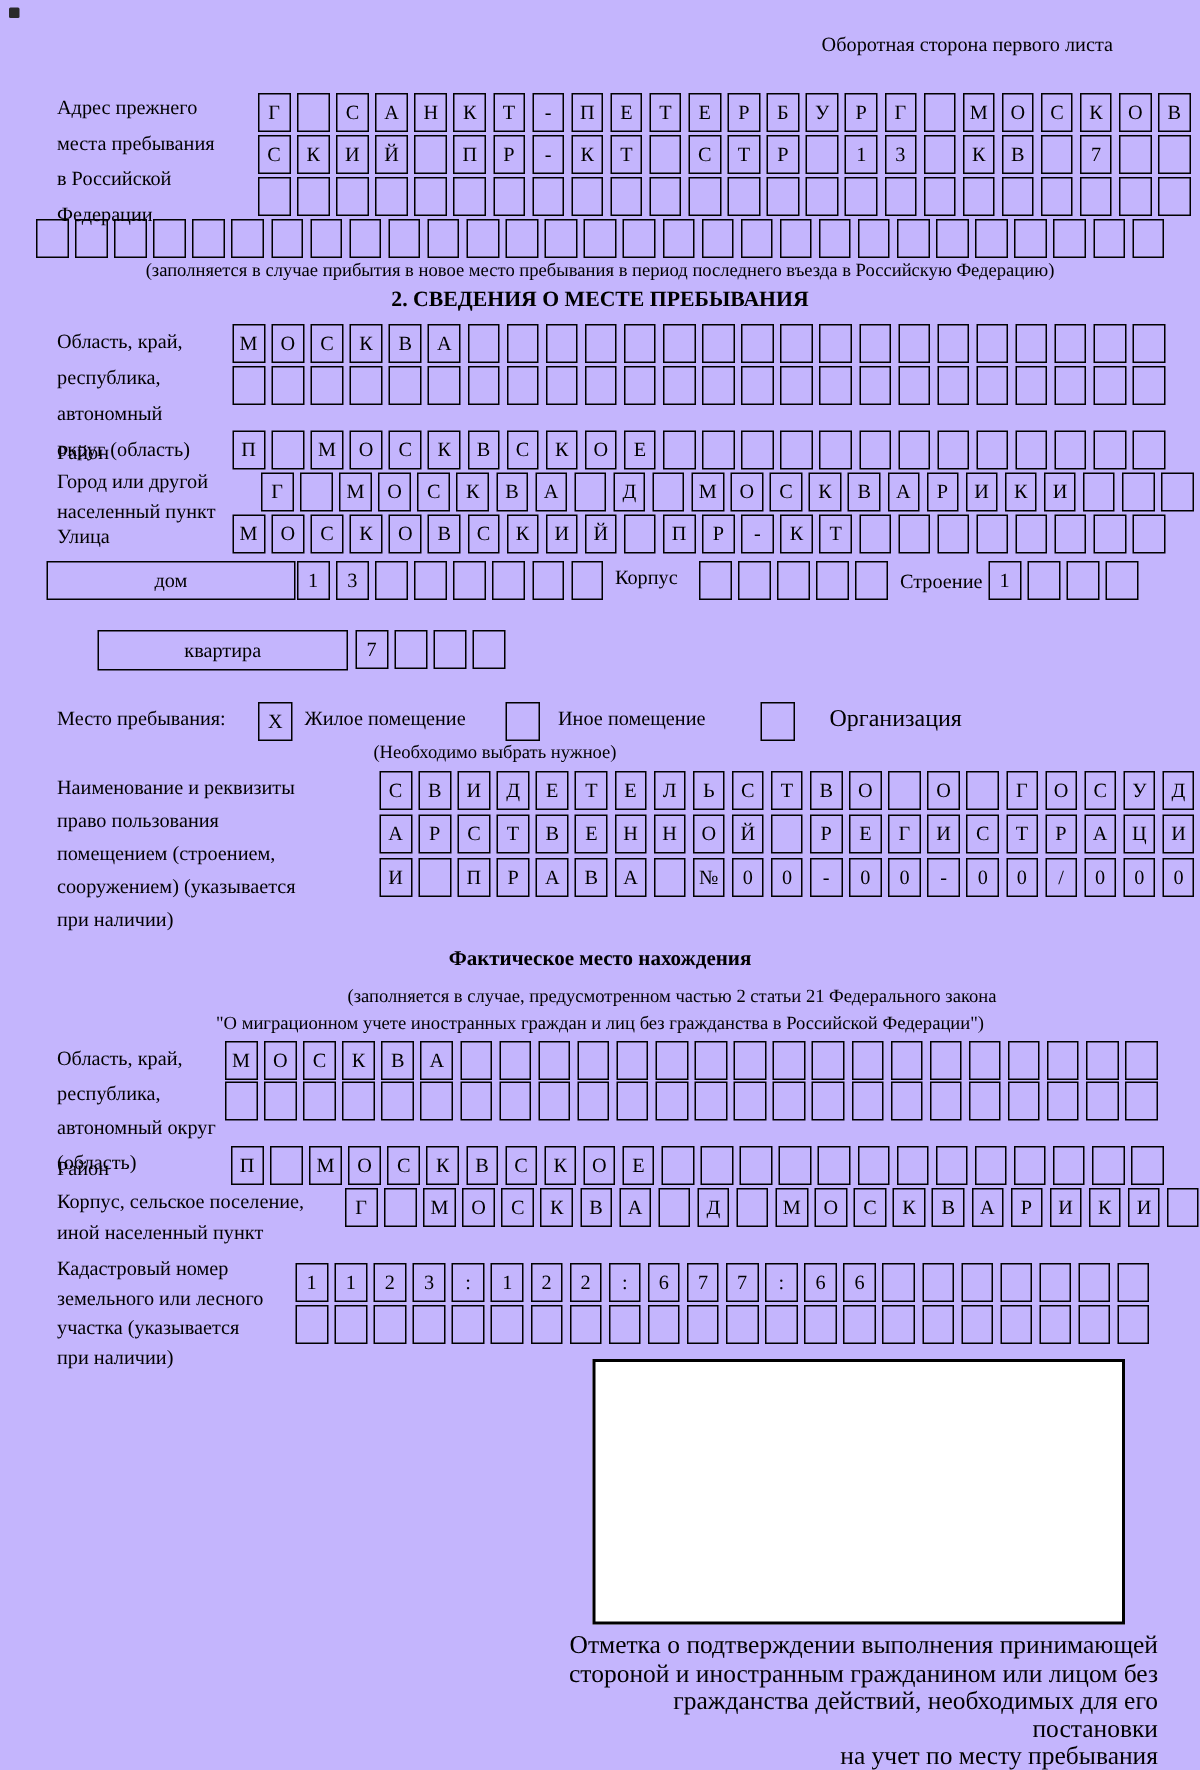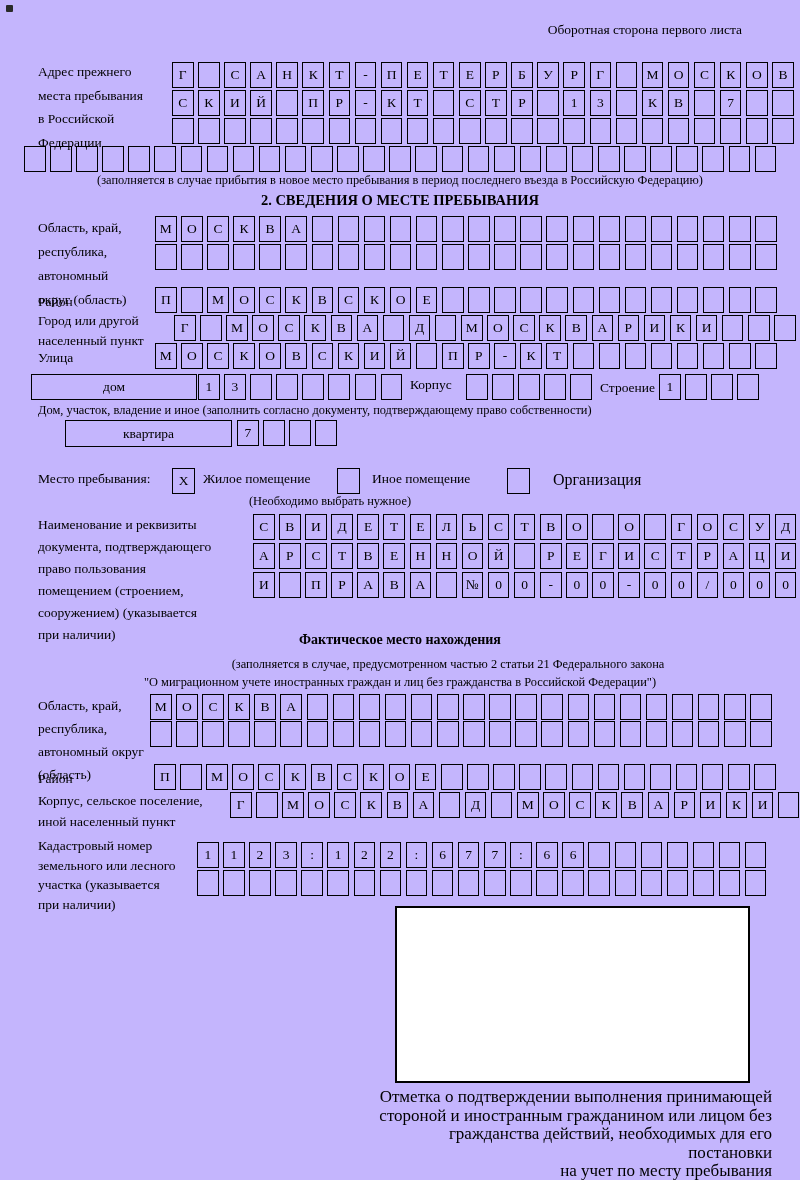--- a/index.html
+++ b/index.html
@@ -314,42 +314,40 @@
       <span class="cell"></span>
       <span class="cell"></span>
     </div>
   <div class="abs" style="left:600px;top:380px;font-size:13.5px;">Строение</div>
   <div class="boxrow" style="left:659px;top:374px;">
       <span class="cell">1</span>
       <span class="cell"></span>
       <span class="cell"></span>
       <span class="cell"></span>
     </div>
-  <div class="note" style="left:38px;top:403px;">Дом, участок, владение и иное (заполнить согласно документу, подтверждающему право собственности)</div>
 
   <div class="widebox" style="left:65px;top:420px;width:167px;height:27px;">квартира</div>
   <div class="boxrow" style="left:237px;top:420px;">
       <span class="cell">7</span>
       <span class="cell"></span>
       <span class="cell"></span>
       <span class="cell"></span>
     </div>
 
   <div class="abs" style="left:38px;top:471px;font-size:13.5px;">Место пребывания:</div>
   <span class="cellabs" style="left:172px;top:468px;">X</span>
   <div class="abs" style="left:203px;top:471px;font-size:13.5px;">Жилое помещение</div>
   <span class="cellabs" style="left:337px;top:468px;"></span>
   <div class="abs" style="left:372px;top:471px;font-size:13.5px;">Иное помещение</div>
   <span class="cellabs" style="left:507px;top:468px;"></span>
   <div class="abs" style="left:553px;top:471px;font-size:16px;">Организация</div>
   <div class="note" style="left:155px;top:494px;width:350px;text-align:center;">(Необходимо выбрать нужное)</div>
 
   <div class="label" style="left:38px;top:514px;line-height:22px;">
     <div>Наименование и реквизиты</div>
-    <div>документа, подтверждающего</div>
     <div>право пользования</div>
     <div>помещением (строением,</div>
     <div>сооружением) (указывается</div>
     <div>при наличии)</div>
   </div>
   <div class="boxrow" style="left:253px;top:514px;">
       <span class="cell">С</span>
       <span class="cell">В</span>
       <span class="cell">И</span>
       <span class="cell">Д</span>

